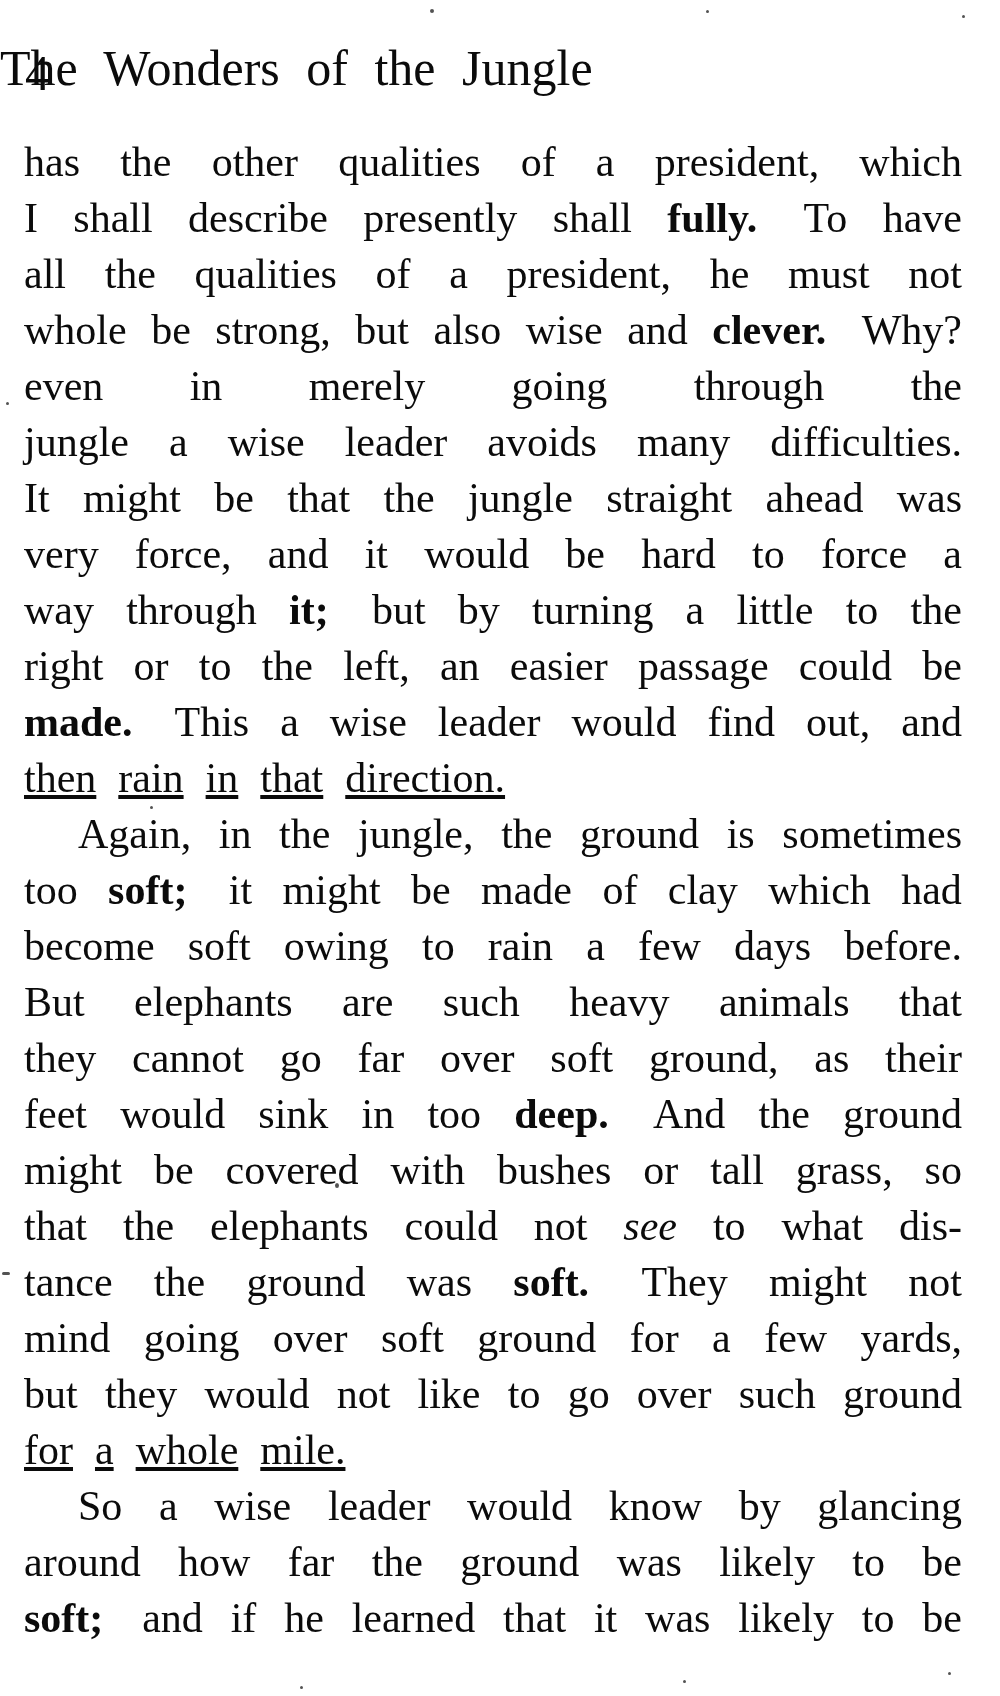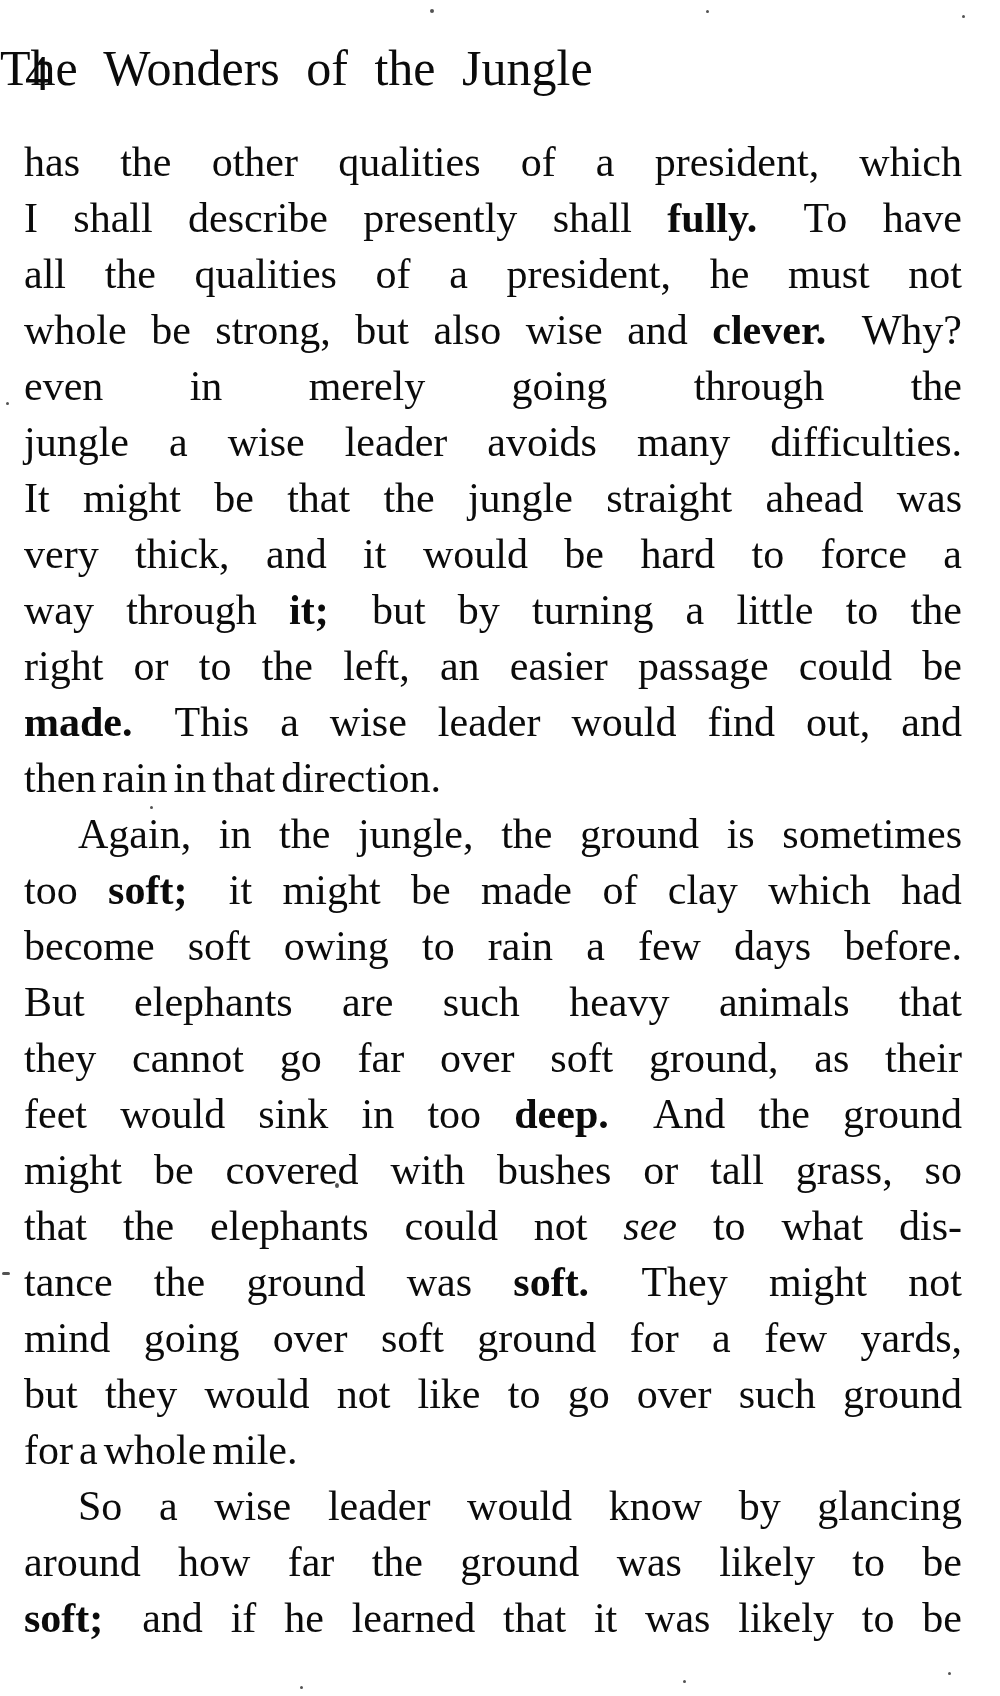--- a/index.html
+++ b/index.html
@@ -31,21 +31,21 @@
     display: flex;
     justify-content: space-between;
     align-items: flex-start;
     height: 56px;
     font-size: 42px;
     line-height: 56px;
     box-sizing: border-box;
     white-space: nowrap;
   }
   .line.indent { padding-left: 54px; }
-  .line.no-just { justify-content: flex-start; gap: 6px; }
+  .line.no-just { justify-content: flex-start; gap: 22px; text-decoration: underline; }
   .line .sgap { margin-right: 11px; font-weight: bold; }
   .line i { font-style: italic; }
   .speck {
     position: absolute;
     background: #1a1a1a;
     border-radius: 50%;
     opacity: 0.75;
   }
 </style>
 </head>
@@ -123,21 +123,21 @@
         <span>be</span>
         <span>that</span>
         <span>the</span>
         <span>jungle</span>
         <span>straight</span>
         <span>ahead</span>
         <span>was</span>
       </div>
       <div class="line">
         <span>very</span>
-        <span>thick,</span>
+        <span>force,</span>
         <span>and</span>
         <span>it</span>
         <span>would</span>
         <span>be</span>
         <span>hard</span>
         <span>to</span>
         <span>force</span>
         <span>a</span>
       </div>
       <div class="line">

